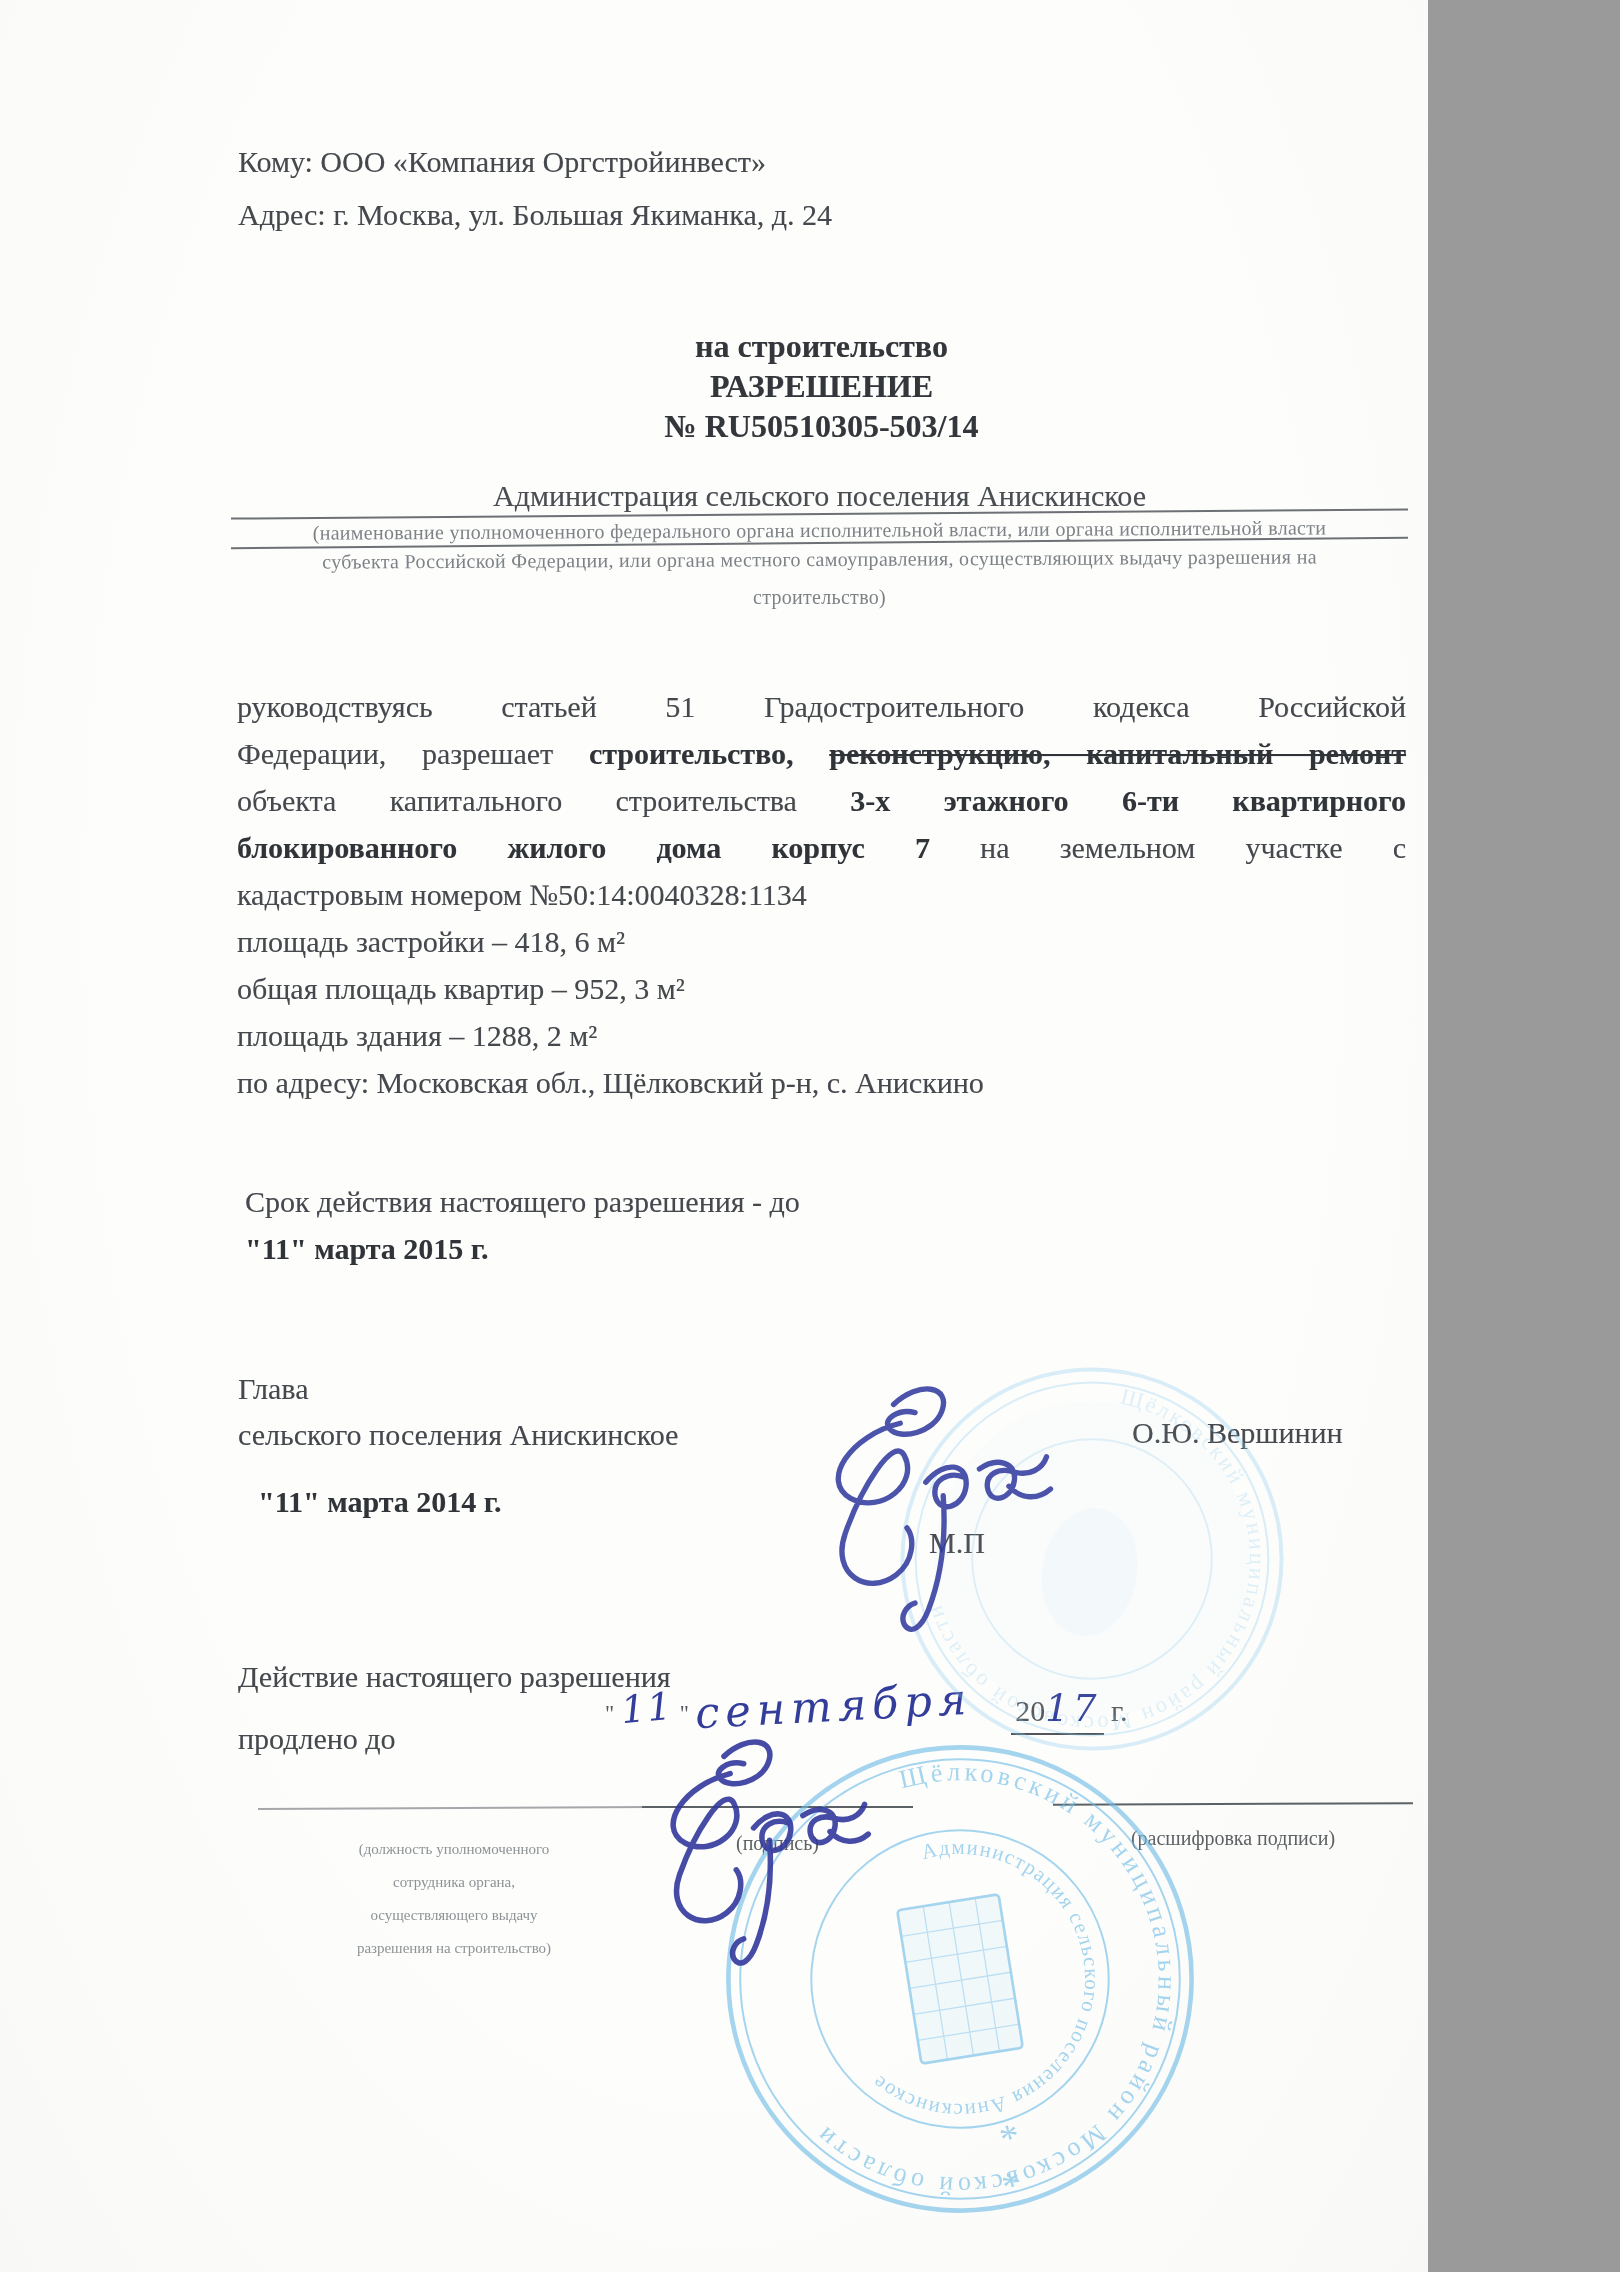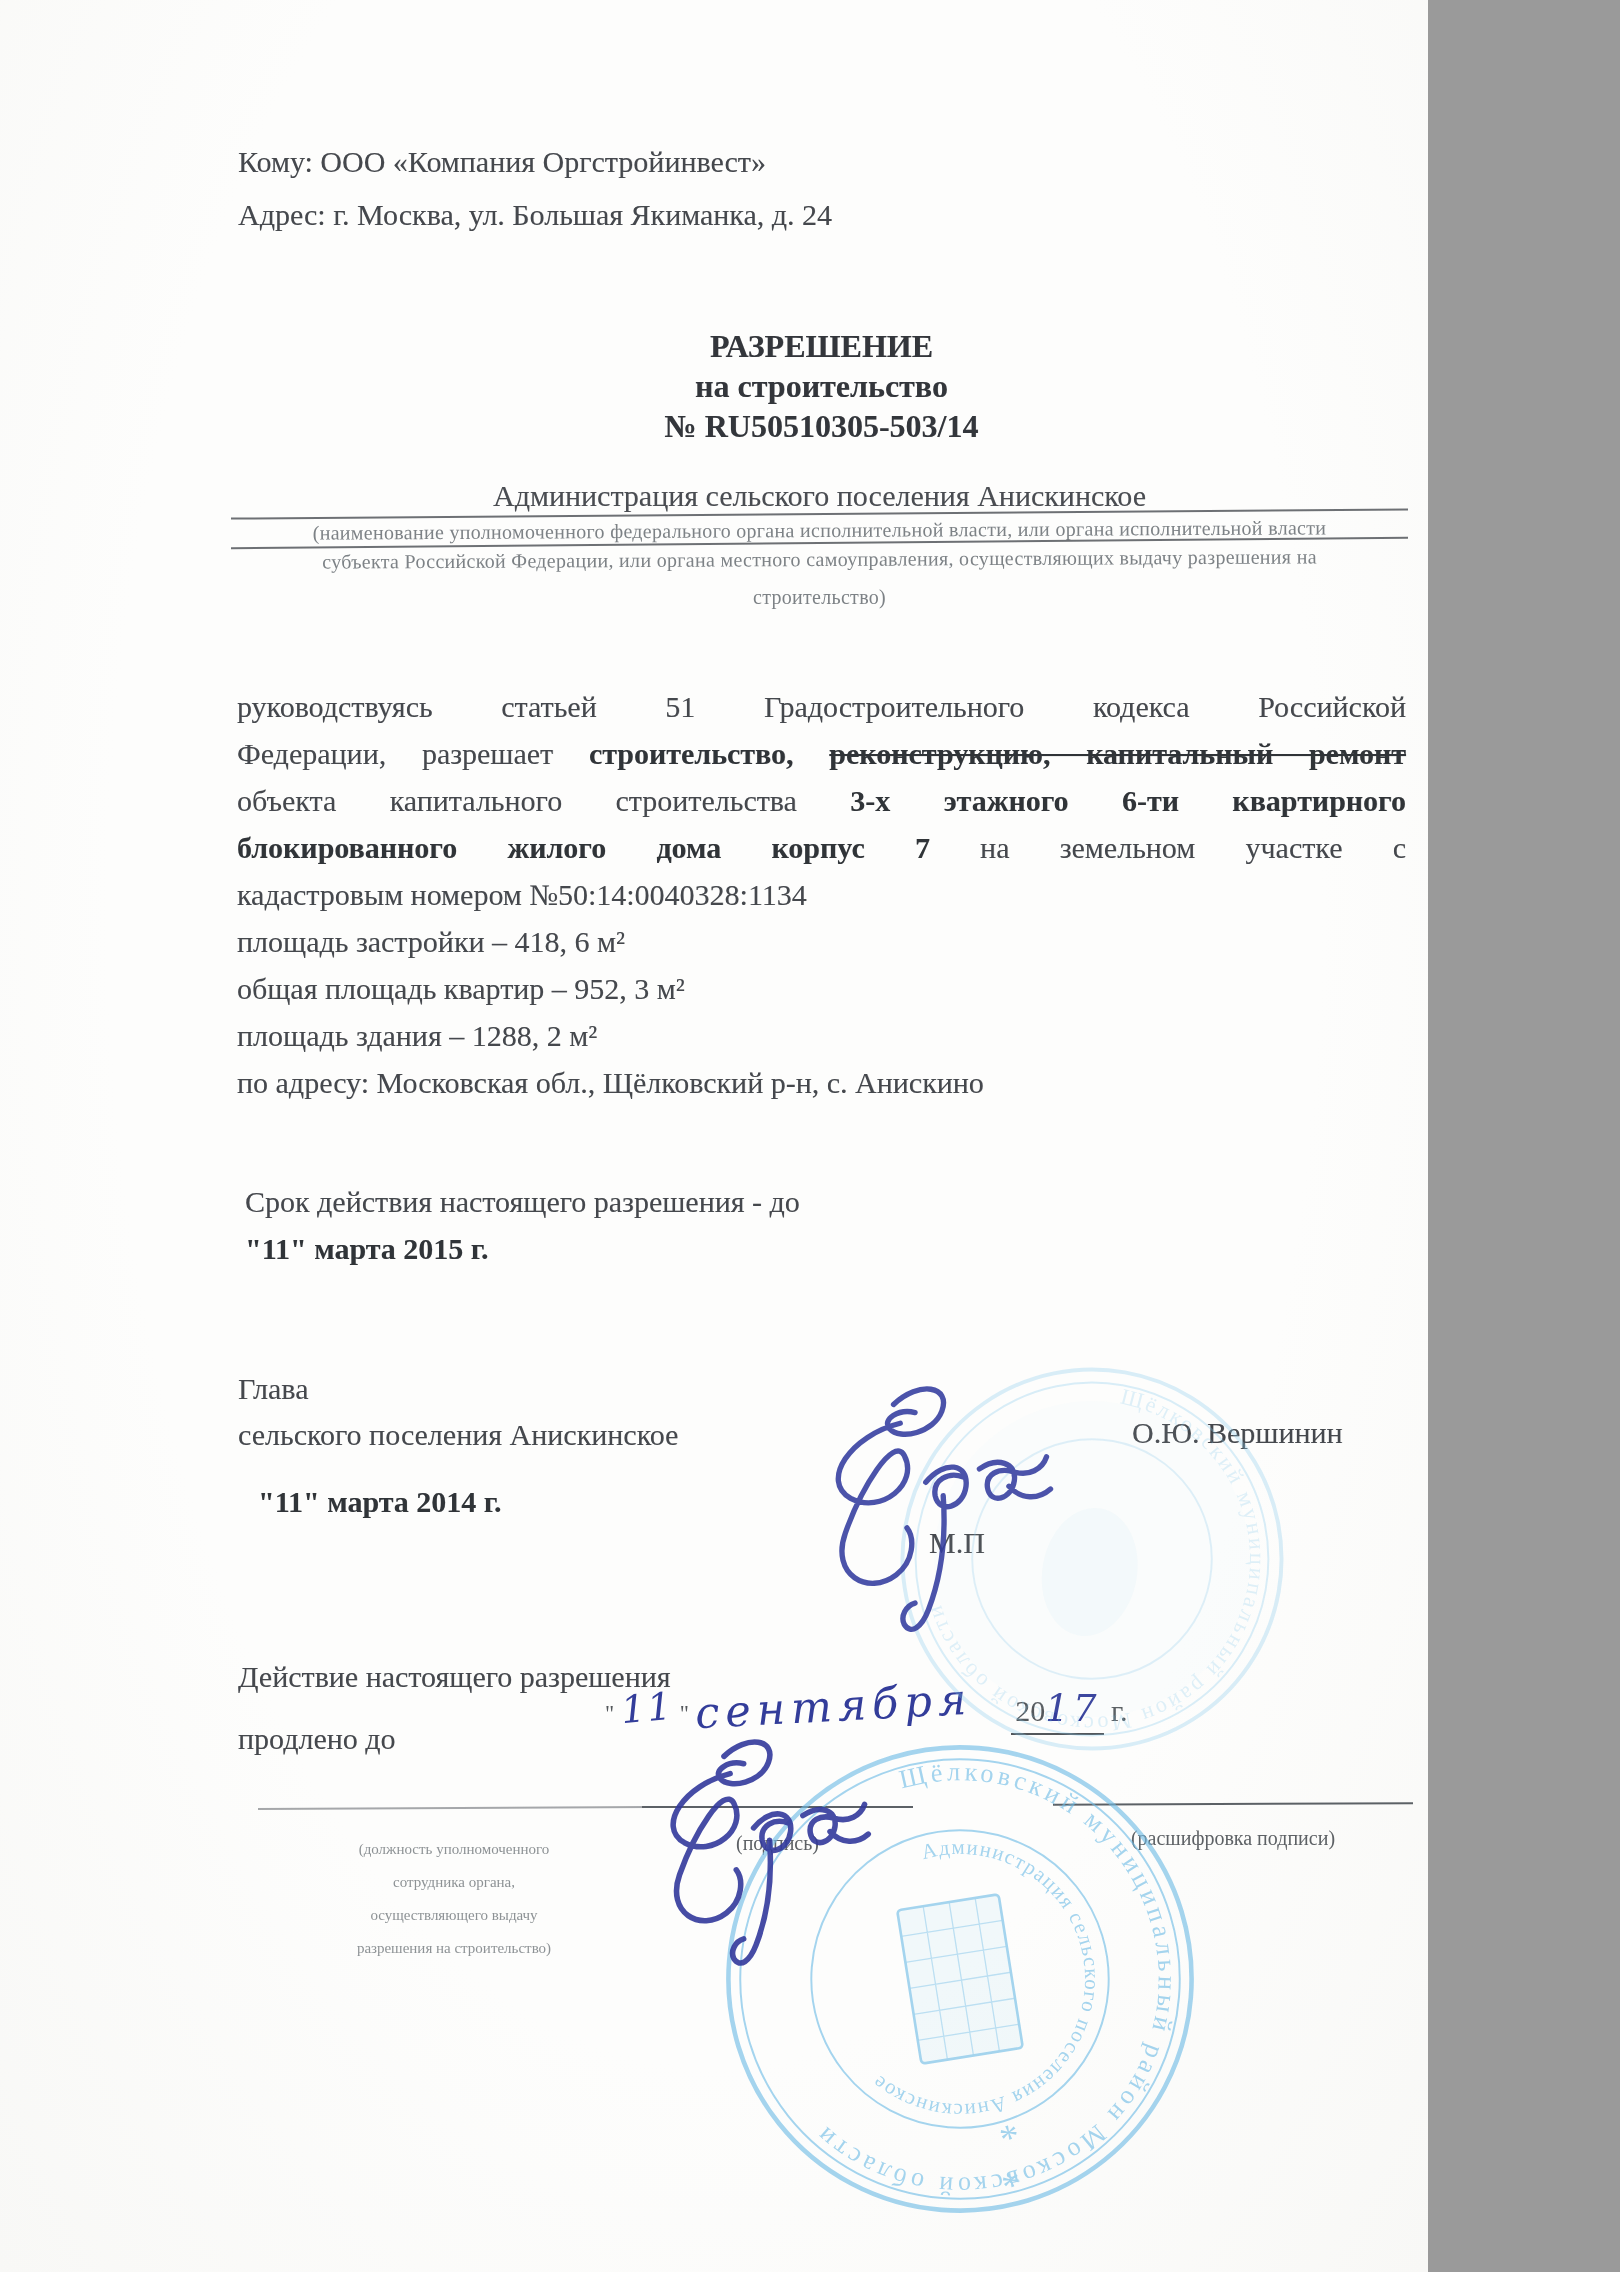--- a/index.html
+++ b/index.html
@@ -40,22 +40,22 @@
 <body>
 
 <div class="page">
 
   <div class="abs doc" style="left:238px;top:135px;line-height:53px;">
     <div>Кому:  ООО «Компания Оргстройинвест»</div>
     <div>Адрес: г. Москва, ул. Большая Якиманка, д. 24</div>
   </div>
 
   <div class="abs" style="left:237px;top:326px;width:1169px;">
+    <div class="title-line">на строительство</div>
     <div class="title-line">РАЗРЕШЕНИЕ</div>
-    <div class="title-line">на строительство</div>
     <div class="title-line">№ RU50510305-503/14</div>
   </div>
 
   <div class="abs" style="left:231px;top:479px;width:1177px;">
     <div class="auth-name">Администрация сельского поселения Анискинское</div>
     <div class="rule" style="transform:rotate(-0.45deg);"></div>
     <div class="caption" style="margin-top:4px;transform:rotate(-0.3deg);">(наименование уполномоченного федерального органа исполнительной власти, или органа исполнительной власти</div>
     <div class="rule" style="transform:rotate(-0.5deg);"></div>
     <div class="caption" style="margin-top:4px;transform:rotate(-0.3deg);">субъекта Российской Федерации, или органа местного самоуправления, осуществляющих выдачу разрешения на</div>
     <div class="caption" style="margin-top:14.5px;">строительство)</div>

